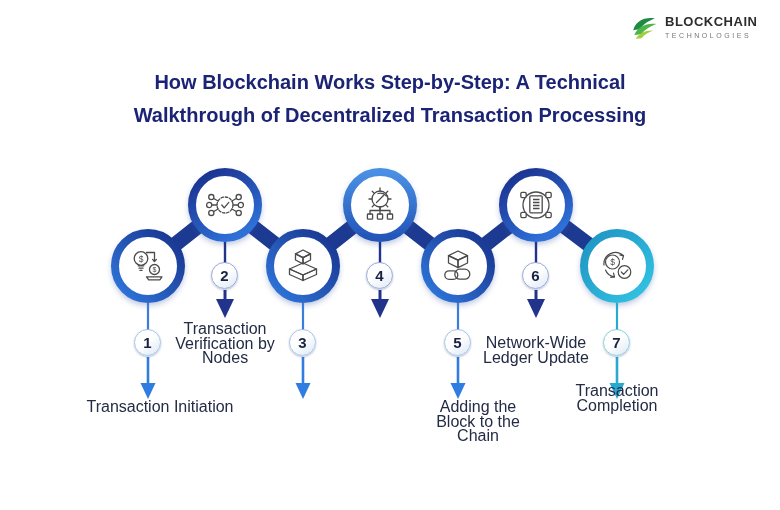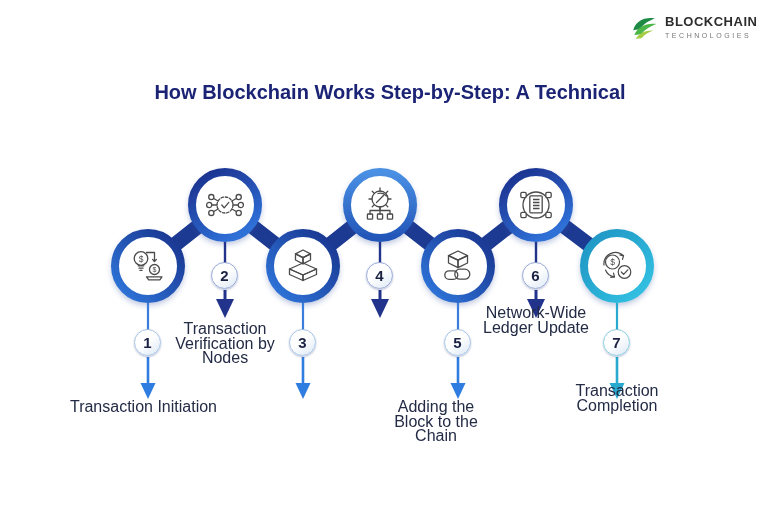--- a/index.html
+++ b/index.html
@@ -41,22 +41,23 @@
       <path d="M3,16 C5,8 13,3.5 23,5 C16.5,7.5 12,10.5 9.6,14.8 Z" fill="#1f8a45"></path>
       <path d="M4,20.5 C7,13 15,9 24.5,10.3 C17.5,13 13,16 10.8,19.8 Z" fill="#4cb648"></path>
       <path d="M5.4,24 C8,19 14,16 21.5,16.2 C16.2,18.2 12.8,20.4 10.8,23.5 Z" fill="#a5cd43"></path>
     </svg>
     <div class="logo-text">
       <div class="logo-brand">BLOCKCHAIN</div>
       <div class="logo-tagline">TECHNOLOGIES</div>
     </div>
   </div>
 
-  <h1 class="title" style="margin:12px;">
+  <h1 class="title" style="margin:2px;">
     <span>How Blockchain Works Step-by-Step: A Technical</span>
+    <span>Walkthrough of Decentralized Transaction Processing</span>
   </h1>
 
   <svg class="chain" width="780" height="510" viewBox="0 0 780 510">
     <defs>
       <linearGradient id="gRingA" x1="0" y1="1" x2="1" y2="0">
         <stop offset="0" stop-color="#3079de"></stop>
           <stop offset="1" stop-color="#18318a"></stop>
       </linearGradient>
       <linearGradient id="gRingB" x1="0" y1="0" x2="0.6" y2="1">
         <stop offset="0" stop-color="#1b2d89"></stop>
@@ -202,19 +203,19 @@
   </svg>
 
   <div class="badge b-odd" style="left:134px;top:329px;">1</div>
   <div class="badge b-even" style="left:211px;top:262px;">2</div>
   <div class="badge b-odd" style="left:289px;top:329px;">3</div>
   <div class="badge b-even" style="left:366px;top:262px;">4</div>
   <div class="badge b-odd" style="left:444px;top:329px;">5</div>
   <div class="badge b-even" style="left:522px;top:262px;">6</div>
   <div class="badge b-teal" style="left:603px;top:329px;">7</div>
 
-  <div class="step-label" style="left:137px;top:400px;width:160px;text-align:right;">Transaction Initiation</div>
+  <div class="step-label" style="left:160px;top:400px;width:160px;">Transaction Initiation</div>
   <div class="step-label" style="left:225px;top:322px;width:140px;">Transaction Verification by Nodes</div>
-  <div class="step-label" style="left:436px;top:400px;width:110px;">Adding the Block to the Chain</div>
-  <div class="step-label" style="left:536px;top:306px;width:110px;">Network-Wide Ledger Update</div>
+  <div class="step-label" style="left:478px;top:400px;width:110px;">Adding the Block to the Chain</div>
+  <div class="step-label" style="left:536px;top:336px;width:110px;">Network-Wide Ledger Update</div>
   <div class="step-label" style="left:617px;top:384px;width:96px;">Transaction Completion</div>
 
 </div>
 
 </body></html>

